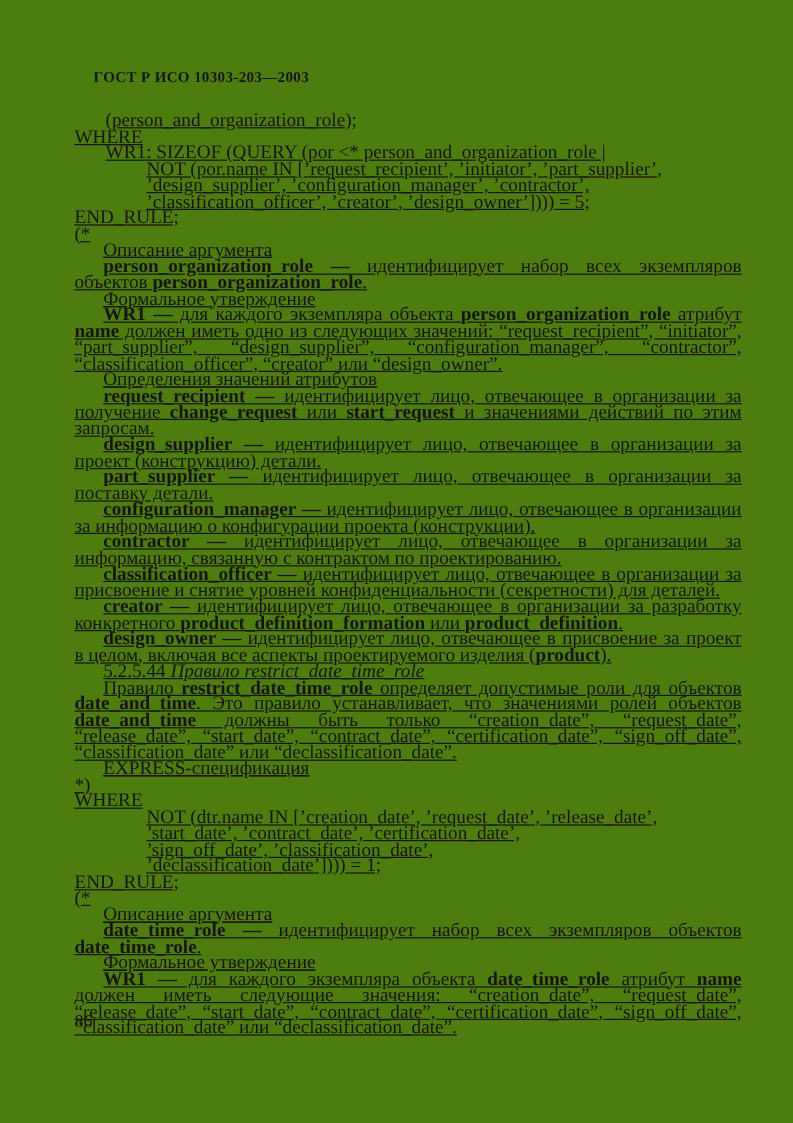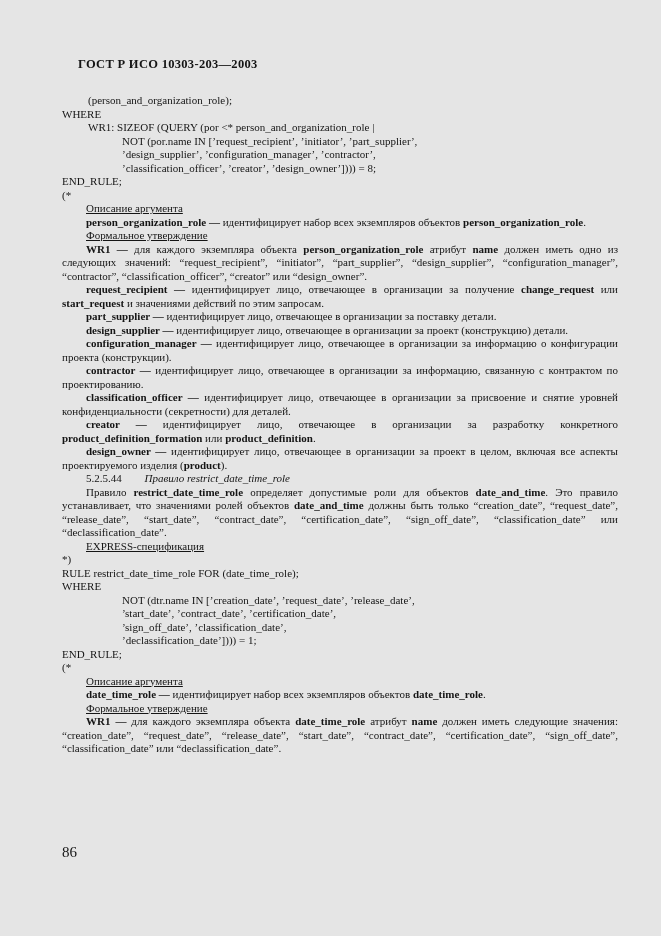--- a/index.html
+++ b/index.html
@@ -6,85 +6,86 @@
   body {
     width: 661px; height: 936px;
     background: #ffffff;
     font-family: "Liberation Serif", serif;
     color: #151515;
     -webkit-font-smoothing: antialiased;
   }
   .page {
     position: relative;
     width: 661px; height: 936px;
-    background: #e5e5e5;
+    background: #4d7c0f;
     overflow: hidden;
   }
   .doc-header {
     position: absolute;
     left: 78px; top: 57px;
     font-size: 12.5px;
     font-weight: bold;
     letter-spacing: 0.3px;
     white-space: nowrap;
   }
   .content {
     position: absolute;
     left: 62px; top: 94px;
     width: 556px;
-    font-size: 11px;
+    font-size: 16px;
     line-height: 13.5px;
+    text-decoration: underline;
   }
   .code-line { white-space: pre; }
   .code-line.ind-0 { padding-left: 0; }
   .code-line.ind-1 { padding-left: 26px; }
   .code-line.ind-2 { padding-left: 60px; }
   .para { text-align: justify; text-indent: 24px; }
   .subheading { padding-left: 24px; }
   .section-heading { padding-left: 24px; }
   .u { text-decoration: underline; }
   .b { font-weight: bold; }
-  .i { font-style: italic; margin-left: 20px; }
+  .i { font-style: italic; }
   .page-number {
     position: absolute;
     left: 62px; top: 844px;
     font-size: 15px;
   }
 </style>
 </head>
 <body>
 
 <div class="page">
   <div class="doc-header">ГОСТ Р ИСО 10303-203—2003</div>
   <div class="content" id="content">
       <div class="code-line ind-1">(person_and_organization_role);</div>
       <div class="code-line ind-0">WHERE</div>
       <div class="code-line ind-1">WR1: SIZEOF (QUERY (por &lt;* person_and_organization_role |</div>
       <div class="code-line ind-2">NOT (por.name IN [’request_recipient’, ’initiator’, ’part_supplier’,</div>
       <div class="code-line ind-2">’design_supplier’, ’configuration_manager’, ’contractor’,</div>
-      <div class="code-line ind-2">’classification_officer’, ’creator’, ’design_owner’]))) = 8;</div>
+      <div class="code-line ind-2">’classification_officer’, ’creator’, ’design_owner’]))) = 5;</div>
       <div class="code-line ind-0">END_RULE;</div>
       <div class="code-line ind-0">(*</div>
       <div class="subheading"><span class="u">Описание аргумента</span></div>
       <div class="para"><span class="b">person_organization_role —</span><span> идентифицирует набор всех экземпляров объектов </span><span class="b">person_organization_role</span><span>.</span></div>
       <div class="subheading"><span class="u">Формальное утверждение</span></div>
       <div class="para"><span class="b">WR1 —</span><span> для каждого экземпляра объекта </span><span class="b">person_organization_role</span><span> атрибут </span><span class="b">name</span><span> должен иметь одно из следующих значений: “request_recipient”, “initiator”, “part_supplier”, “design_supplier”, “configuration_manager”, “contractor”, “classification_officer”, “creator” или “design_owner”.</span></div>
+      <div class="subheading"><span class="u">Определения значений атрибутов</span></div>
       <div class="para"><span class="b">request_recipient —</span><span> идентифицирует лицо, отвечающее в организации за получение </span><span class="b">change_request</span><span> или </span><span class="b">start_request</span><span> и значениями действий по этим запросам.</span></div>
+      <div class="para"><span class="b">design_supplier —</span><span> идентифицирует лицо, отвечающее в организации за проект (конструкцию) детали.</span></div>
       <div class="para"><span class="b">part_supplier —</span><span> идентифицирует лицо, отвечающее в организации за поставку детали.</span></div>
-      <div class="para"><span class="b">design_supplier —</span><span> идентифицирует лицо, отвечающее в организации за проект (конструкцию) детали.</span></div>
       <div class="para"><span class="b">configuration_manager —</span><span> идентифицирует лицо, отвечающее в организации за информацию о конфигурации проекта (конструкции).</span></div>
       <div class="para"><span class="b">contractor —</span><span> идентифицирует лицо, отвечающее в организации за информацию, связанную с контрактом по проектированию.</span></div>
       <div class="para"><span class="b">classification_officer —</span><span> идентифицирует лицо, отвечающее в организации за присвоение и снятие уровней конфиденциальности (секретности) для деталей.</span></div>
       <div class="para"><span class="b">creator —</span><span> идентифицирует лицо, отвечающее в организации за разработку конкретного </span><span class="b">product_definition_formation</span><span> или </span><span class="b">product_definition</span><span>.</span></div>
-      <div class="para"><span class="b">design_owner —</span><span> идентифицирует лицо, отвечающее в организации за проект в целом, включая все аспекты проектируемого изделия (</span><span class="b">product</span><span>).</span></div>
+      <div class="para"><span class="b">design_owner —</span><span> идентифицирует лицо, отвечающее в присвоение за проект в целом, включая все аспекты проектируемого изделия (</span><span class="b">product</span><span>).</span></div>
       <div class="section-heading"><span>5.2.5.44 </span><span class="i">Правило restrict_date_time_role</span></div>
       <div class="para"><span>Правило </span><span class="b">restrict_date_time_role</span><span> определяет допустимые роли для объектов </span><span class="b">date_and_time</span><span>. Это правило устанавливает, что значениями ролей объектов </span><span class="b">date_and_time</span><span> должны быть только “creation_date”, “request_date”, “release_date”, “start_date”, “contract_date”, “certification_date”, “sign_off_date”, “classification_date” или “declassification_date”.</span></div>
       <div class="subheading"><span class="u">EXPRESS-спецификация</span></div>
       <div class="code-line ind-0">*)</div>
-      <div class="code-line ind-0">RULE restrict_date_time_role FOR (date_time_role);</div>
       <div class="code-line ind-0">WHERE</div>
       <div class="code-line ind-2">NOT (dtr.name IN [’creation_date’, ’request_date’, ’release_date’,</div>
       <div class="code-line ind-2">’start_date’, ’contract_date’, ’certification_date’,</div>
       <div class="code-line ind-2">’sign_off_date’, ’classification_date’,</div>
       <div class="code-line ind-2">’declassification_date’]))) = 1;</div>
       <div class="code-line ind-0">END_RULE;</div>
       <div class="code-line ind-0">(*</div>
       <div class="subheading"><span class="u">Описание аргумента</span></div>
       <div class="para"><span class="b">date_time_role —</span><span> идентифицирует набор всех экземпляров объектов </span><span class="b">date_time_role</span><span>.</span></div>
       <div class="subheading"><span class="u">Формальное утверждение</span></div>

